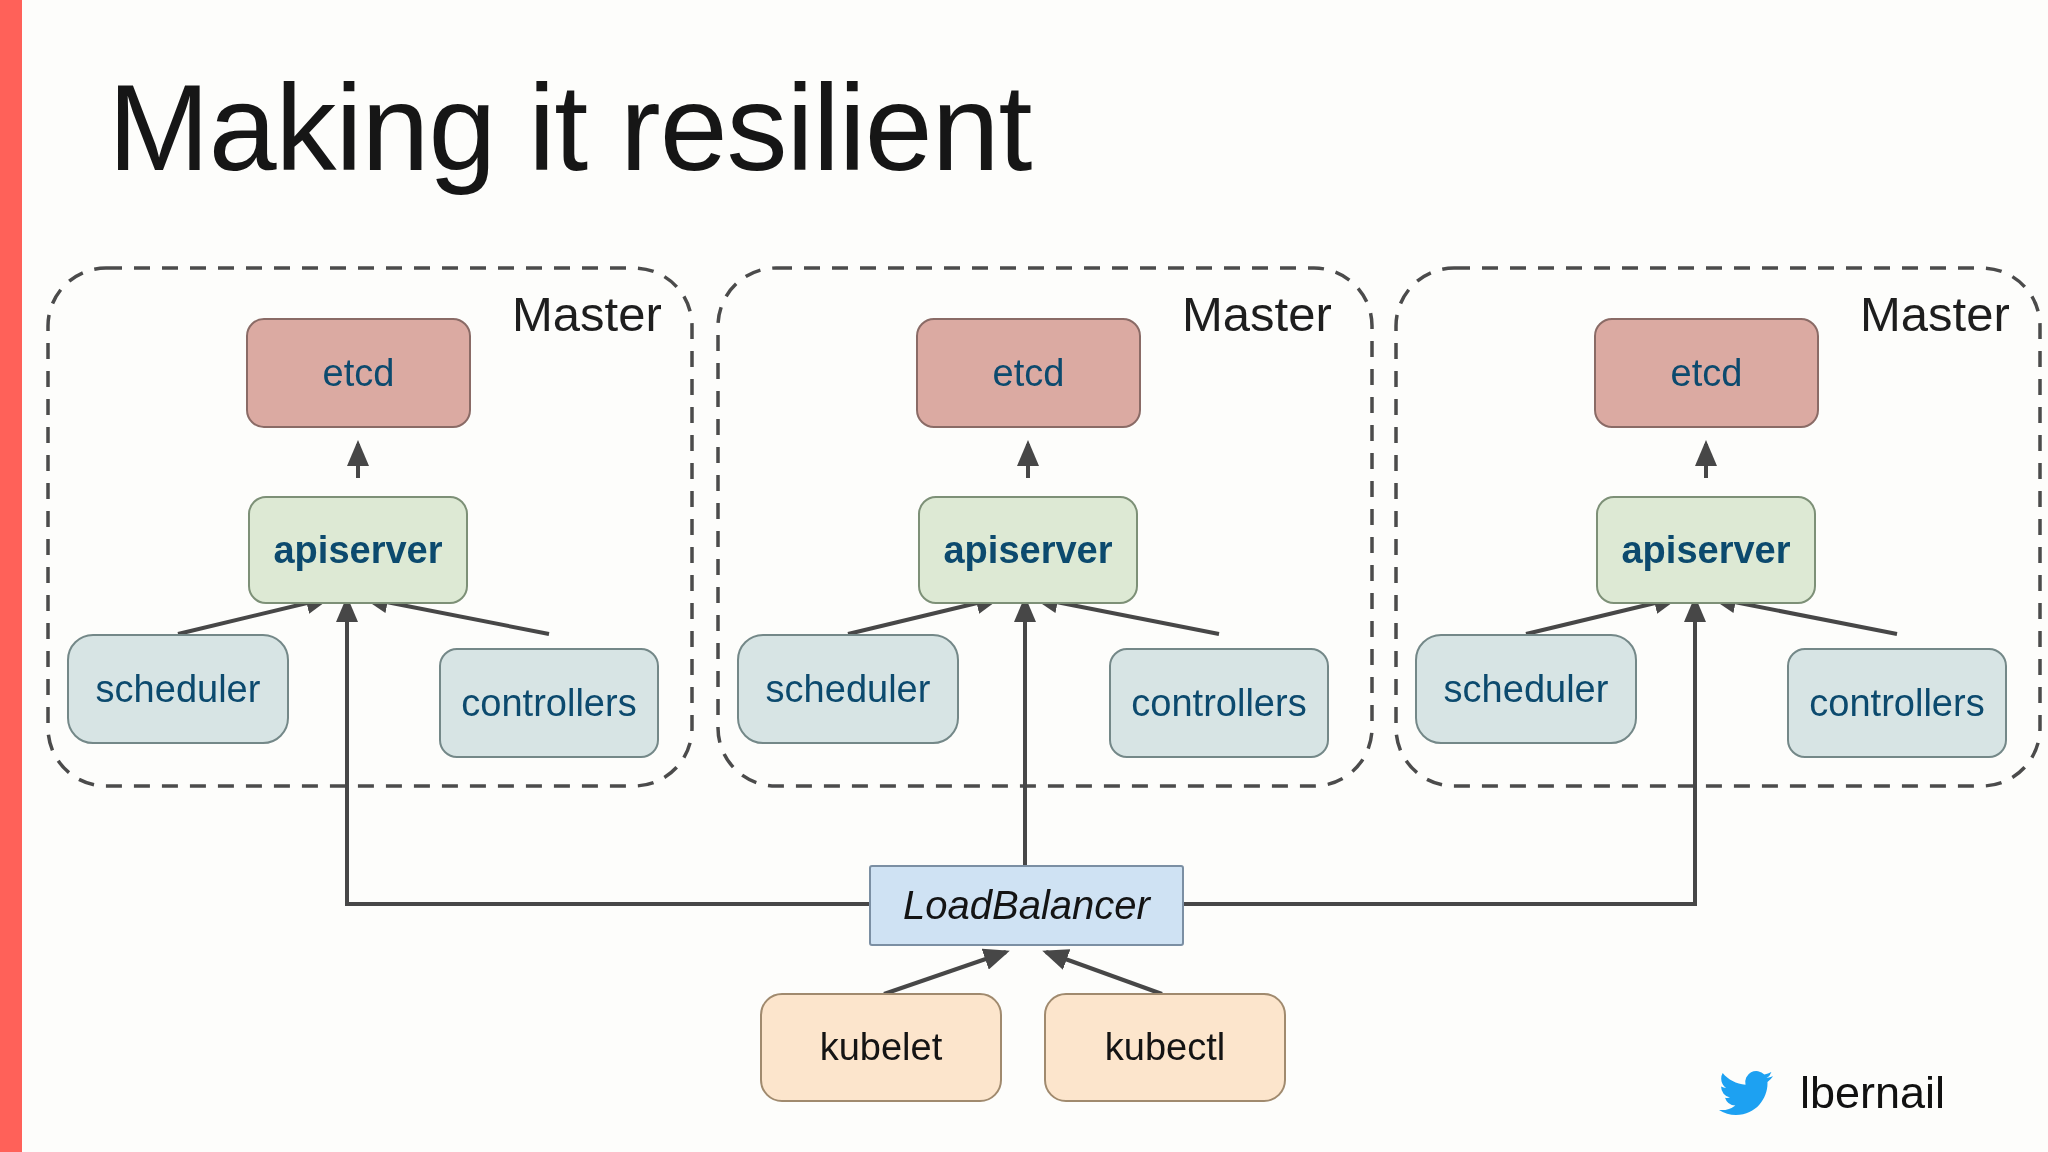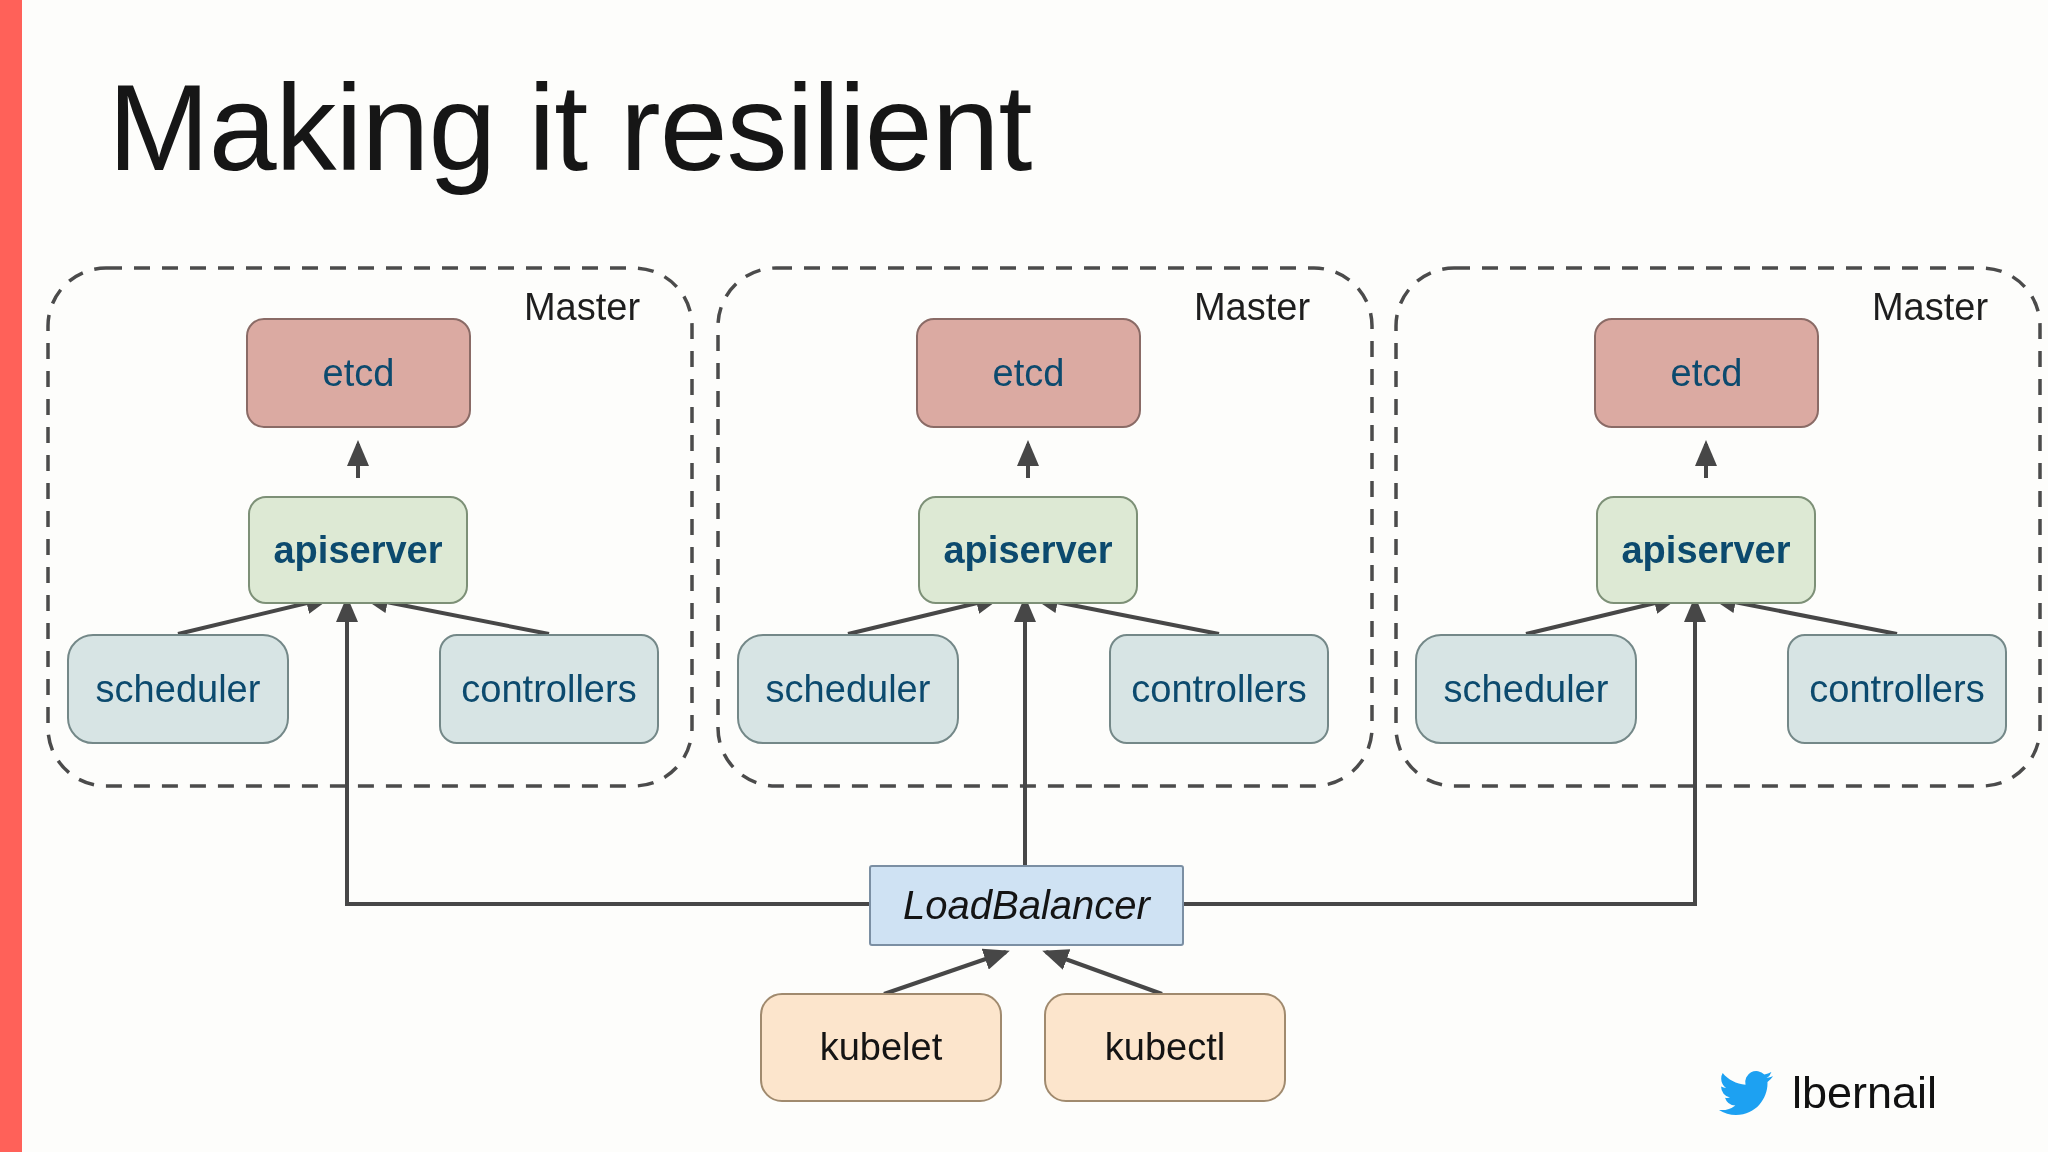--- a/index.html
+++ b/index.html
@@ -21,52 +21,52 @@
     font-size:122px;line-height:1.15;font-weight:400;
     letter-spacing:-1px;color:#161616;margin:0;
   }
   #wires{position:absolute;left:0;top:0;z-index:1;}
   .master{position:absolute;top:268px;height:518px;z-index:2;}
   #master-0{left:48px;width:644px;}
   #master-1{left:718px;width:654px;}
   #master-2{left:1396px;width:644px;}
   .master-label{
     position:absolute;top:18px;left:464px;width:140px;
-    text-align:center;font-size:38px;color:#1e1e1e;
+    text-align:center;font-size:49px;color:#1e1e1e;
   }
   .node{
     position:absolute;display:flex;align-items:center;justify-content:center;
     font-size:38px;color:#0c4a6e;box-sizing:border-box;
     border:2px solid #777;border-radius:18px;
   }
   .node-etcd{left:198px;top:50px;width:225px;height:110px;
     background:#dbaaa2;border-color:#8a6b66;}
   .node-apiserver{left:200px;top:228px;width:220px;height:108px;
     background:#dde9d4;border-color:#7d9077;font-weight:bold;}
   .node-scheduler{left:19px;top:366px;width:222px;height:110px;
     background:#d7e4e4;border-color:#748888;border-radius:26px;}
-  .node-controllers{left:391px;top:366px;width:220px;height:110px;
+  .node-controllers{left:391px;top:380px;width:220px;height:110px;
     background:#d7e4e4;border-color:#748888;}
   .loadbalancer{
     position:absolute;left:869px;top:865px;width:315px;height:81px;z-index:2;
     display:flex;align-items:center;justify-content:center;
     font-size:40px;color:#141414;box-sizing:border-box;
     background:#cfe2f3;border:2px solid #7b8fa3;border-radius:3px;font-style:italic;
   }
   .client{
     position:absolute;top:993px;width:242px;height:109px;z-index:2;
     display:flex;align-items:center;justify-content:center;
     font-size:38px;color:#141414;box-sizing:border-box;
     background:#fce5cc;border:2px solid #a08a6e;border-radius:22px;
   }
   #client-0{left:760px;}
   #client-1{left:1044px;}
   .footer{
     position:absolute;left:1714px;top:1066px;z-index:2;
-    display:flex;align-items:center;gap:14px;
+    display:flex;align-items:center;gap:22px;
   }
   .twitter-icon{width:64px;height:54px;display:block;}
   .twitter-handle{font-size:45px;color:#111;}
 </style>
 </head>
 <body>
 
 <div class="slide">
 
   <div class="accent-bar"></div>

